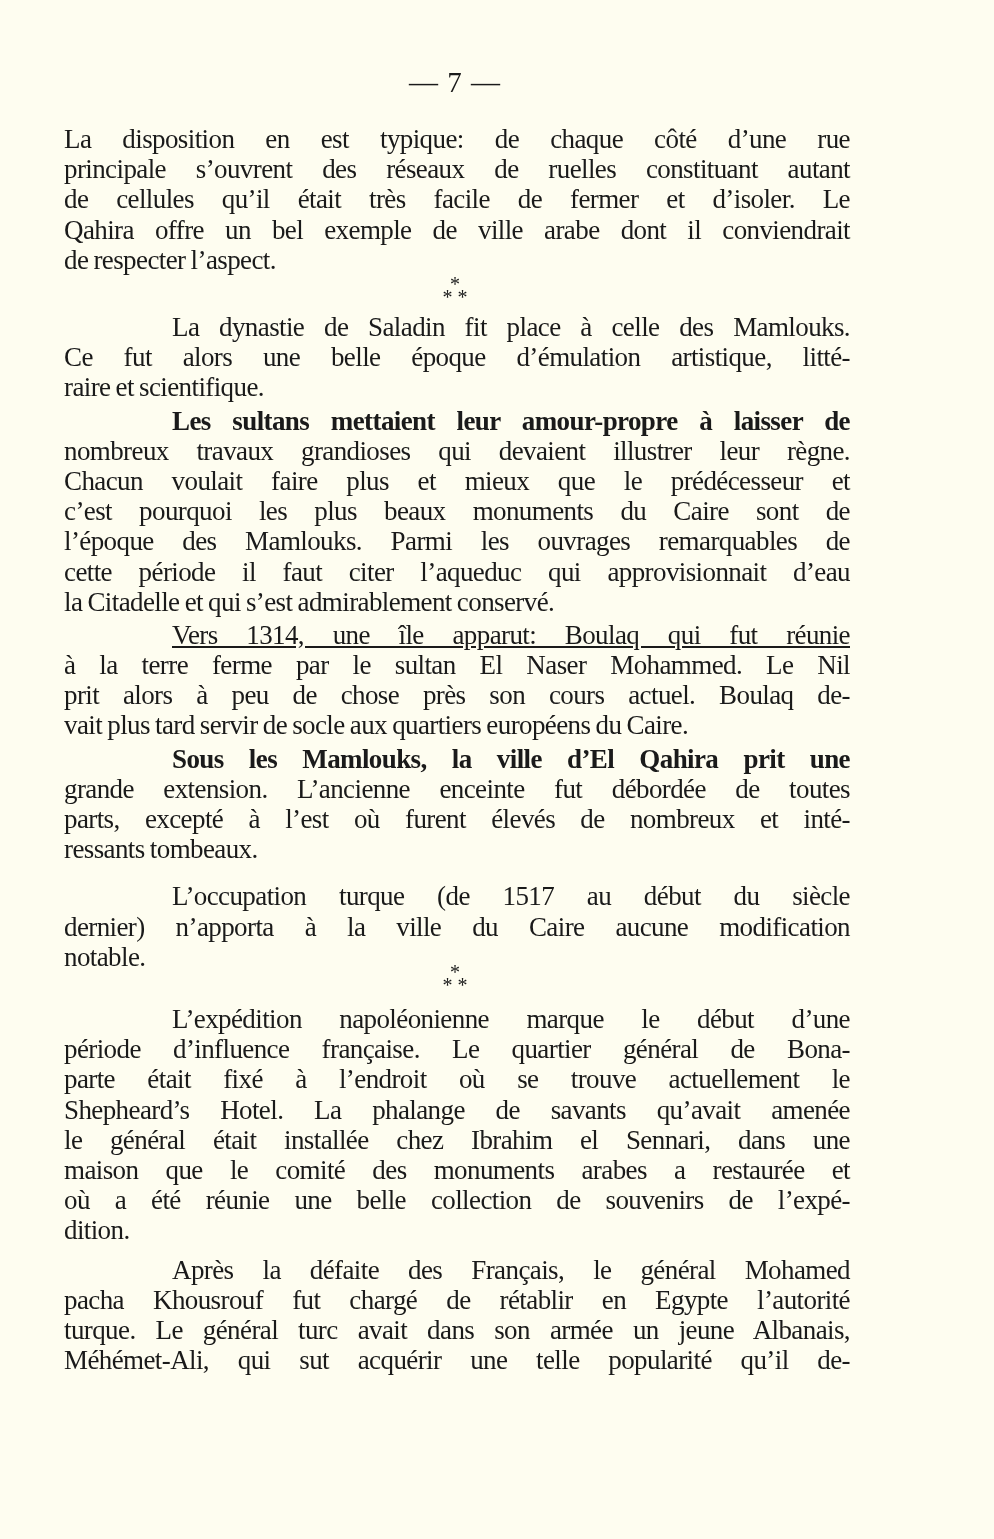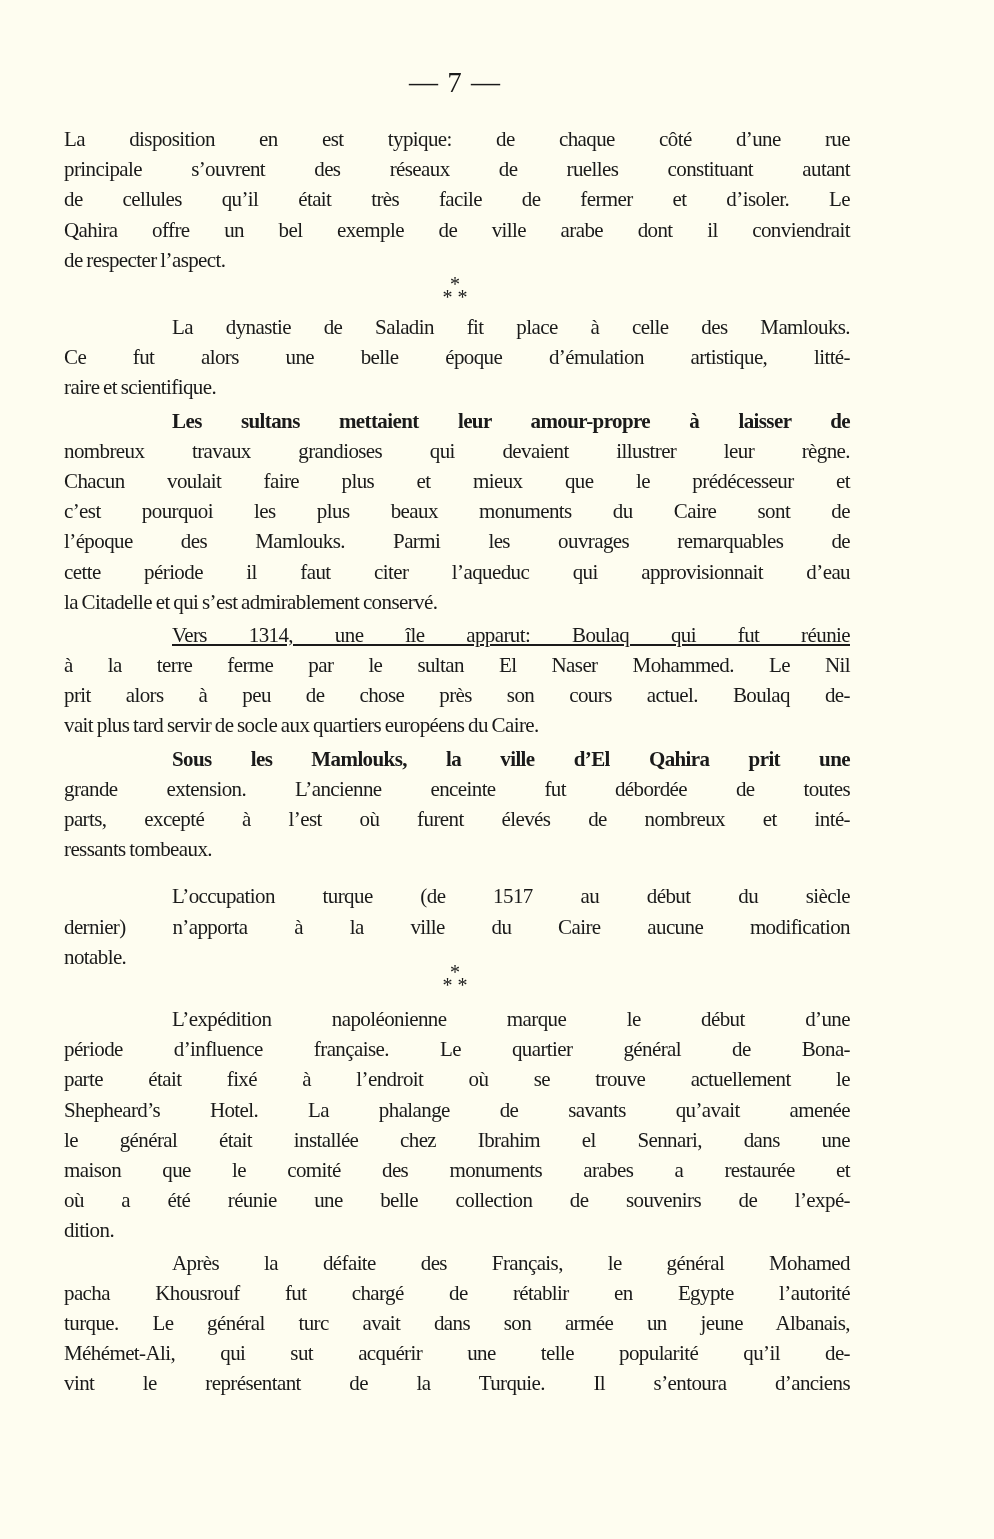--- a/index.html
+++ b/index.html
@@ -13,21 +13,21 @@
   }
   .page-number {
     position: absolute; top: 66px; left: 0; width: 910px;
     text-align: center; font-size: 29px; letter-spacing: 1px;
   }
   .text {
     position: absolute; left: 64px; width: 786px;
   }
   .line {
     height: 30.2px; line-height: 30.2px;
-    font-size: 21px;
+    font-size: 27px;
     white-space: nowrap;
     text-align: justify;
     text-align-last: justify;
     transform-origin: left center;
     letter-spacing: -0.6px;
     word-spacing: -1px;
   }
   .line.last { text-align-last: left; }
   .line.indent { padding-left: 108px; }
   .stars {
@@ -84,19 +84,18 @@
     </div>
     <div class="text" style="top: 1004px;">
       <div class="line indent">L’expédition napoléonienne marque le début d’une</div>
       <div class="line">période d’influence française. Le quartier général de Bona-</div>
       <div class="line">parte était fixé à l’endroit où se trouve actuellement le</div>
       <div class="line">Shepheard’s Hotel. La phalange de savants qu’avait amenée</div>
       <div class="line">le général était installée chez Ibrahim el Sennari, dans une</div>
       <div class="line">maison que le comité des monuments arabes a restaurée et</div>
       <div class="line">où a été réunie une belle collection de souvenirs de l’expé-</div>
       <div class="line last">dition.</div>
-      <div class="line indent" style="margin-top: 2px;">Après la défaite des Français, le général Mohamed</div>
+      <div class="line indent" style="margin-top: 9px;">Après la défaite des Français, le général Mohamed</div>
       <div class="line">pacha Khousrouf fut chargé de rétablir en Egypte l’autorité</div>
       <div class="line">turque. Le général turc avait dans son armée un jeune Albanais,</div>
       <div class="line">Méhémet-Ali, qui sut acquérir une telle popularité qu’il de-</div>
-      <div class="line">vint le représentant de la Turquie. Il s’entoura d’anciens</div>
     </div>
   </div>
 
 </body></html>

